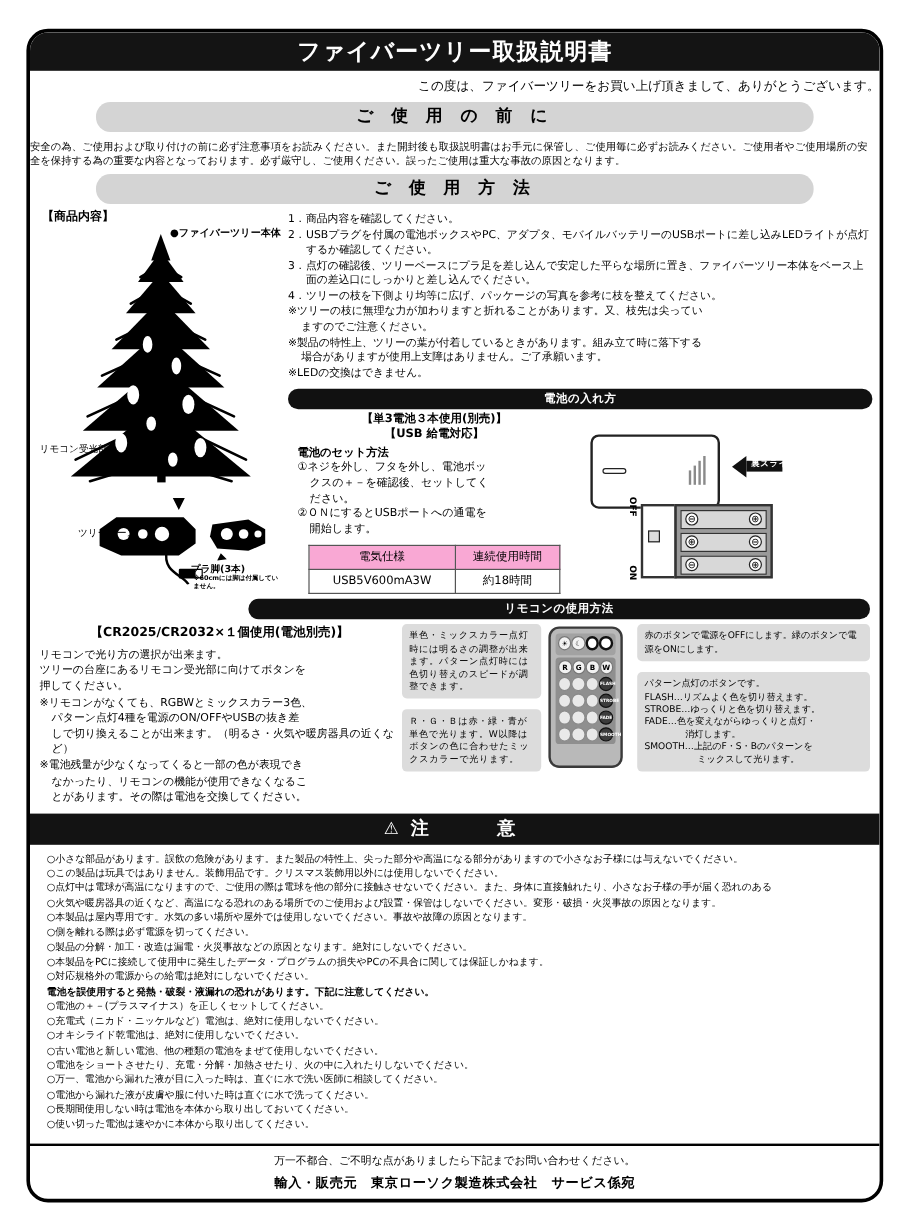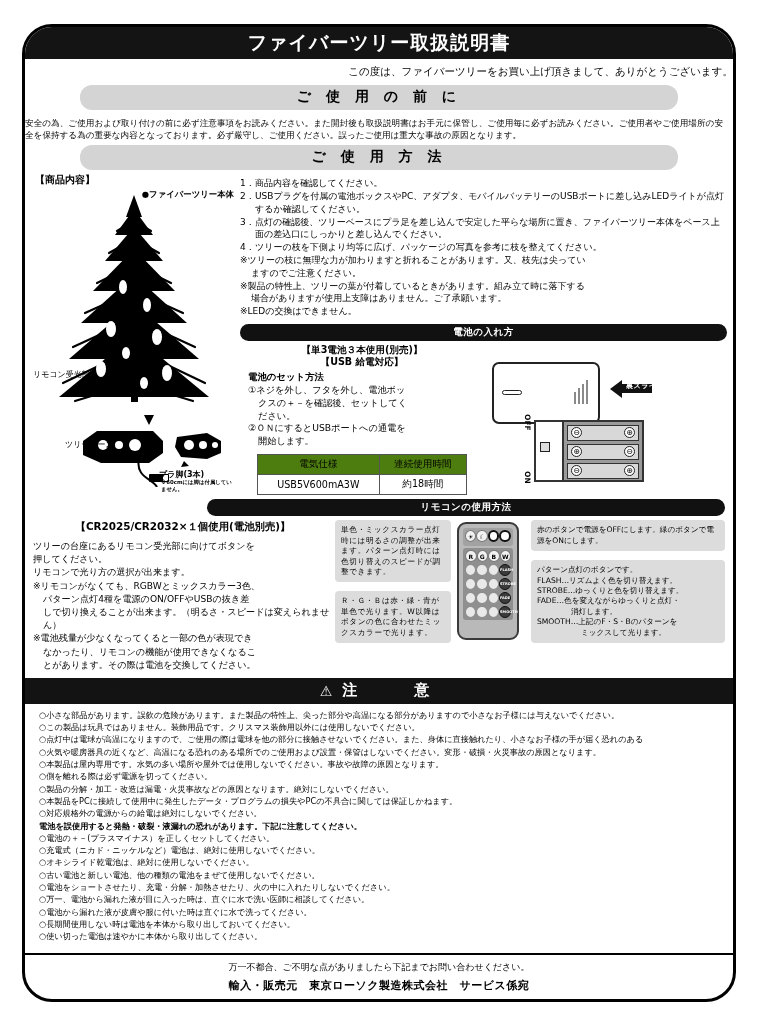--- a/index.html
+++ b/index.html
@@ -15,21 +15,21 @@
     width: 758px; height: 1024px;
     background: #fff;
   }
 
   
   .frame {
     position: absolute;
     left: 22px; top: 24px;
     width: 714px; height: 978px;
     border: 3px solid #000;
-    border-radius: 30px;
+    border-radius: 18px;
     background: #fff;
     overflow: hidden;
   }
   .title-banner {
     height: 32px;
     background: #141414;
     color: #fff;
     display: flex; align-items: center; justify-content: center;
     font-size: 19px; font-weight: bold;
     letter-spacing: 1px;
@@ -103,21 +103,21 @@
     border-collapse: collapse;
     margin: 6px auto 0;
     width: 210px;
   }
   table.spec th, table.spec td {
     border: 1px solid #555;
     text-align: center;
     font-size: 9.6px;
     padding: 3px 2px;
   }
-  table.spec th { background: #4d7c0f; font-weight: normal; }
+  table.spec th { background: #f9a8d4; font-weight: normal; }
 
   
   .bbox { position: relative; width: 100%; height: 150px; }
   .cover {
     position: absolute; left: 16px; top: 18px;
     width: 108px; height: 62px;
     border: 2px solid #222; border-radius: 7px; background: #fff;
   }
   .screw {
     position: absolute; left: 8px; top: 26px;
@@ -427,30 +427,30 @@
         </div>
       </div>
     </div>
 
     <div class="blackbar" style="margin:4px 8px 0 182px;">リモコンの使用方法</div>
 
     <div class="rem-wrap">
       <div class="rem-left">
         <div class="rem-title">【CR2025/CR2032×１個使用(電池別売)】</div>
         <div class="rem-text">
+          <span>リモコンで光り方の選択が出来ます。</span>
+        </div>
+        <div class="rem-text">
           <span>ツリーの台座にあるリモコン受光部に向けてボタンを</span>
           <span class="ind3" style="padding-left:0">押してください。</span>
-        </div>
-        <div class="rem-text">
-          <span>リモコンで光り方の選択が出来ます。</span>
         </div>
         <div class="rem-text">
           <span>※リモコンがなくても、RGBWとミックスカラー3色、</span>
           <span class="ind3">パターン点灯4種を電源のON/OFFやUSBの抜き差</span>
-          <span class="ind3">しで切り換えることが出来ます。（明るさ・スピードは変えられません）</span>
+          <span class="ind3">しで切り換えることが出来ます。（明るさ・火気や暖房器具の近くなど）</span>
         </div>
         <div class="rem-text">
           <span>※電池残量が少なくなってくると一部の色が表現でき</span>
           <span class="ind3">なかったり、リモコンの機能が使用できなくなるこ</span>
           <span class="ind3">とがあります。その際は電池を交換してください。</span>
         </div>
       </div>
 
       <div class="rem-mid">
         <div class="callout sp">単色・ミックスカラー点灯時には明るさの調整が出来ます。パターン点灯時には色切り替えのスピードが調整できます。</div>

